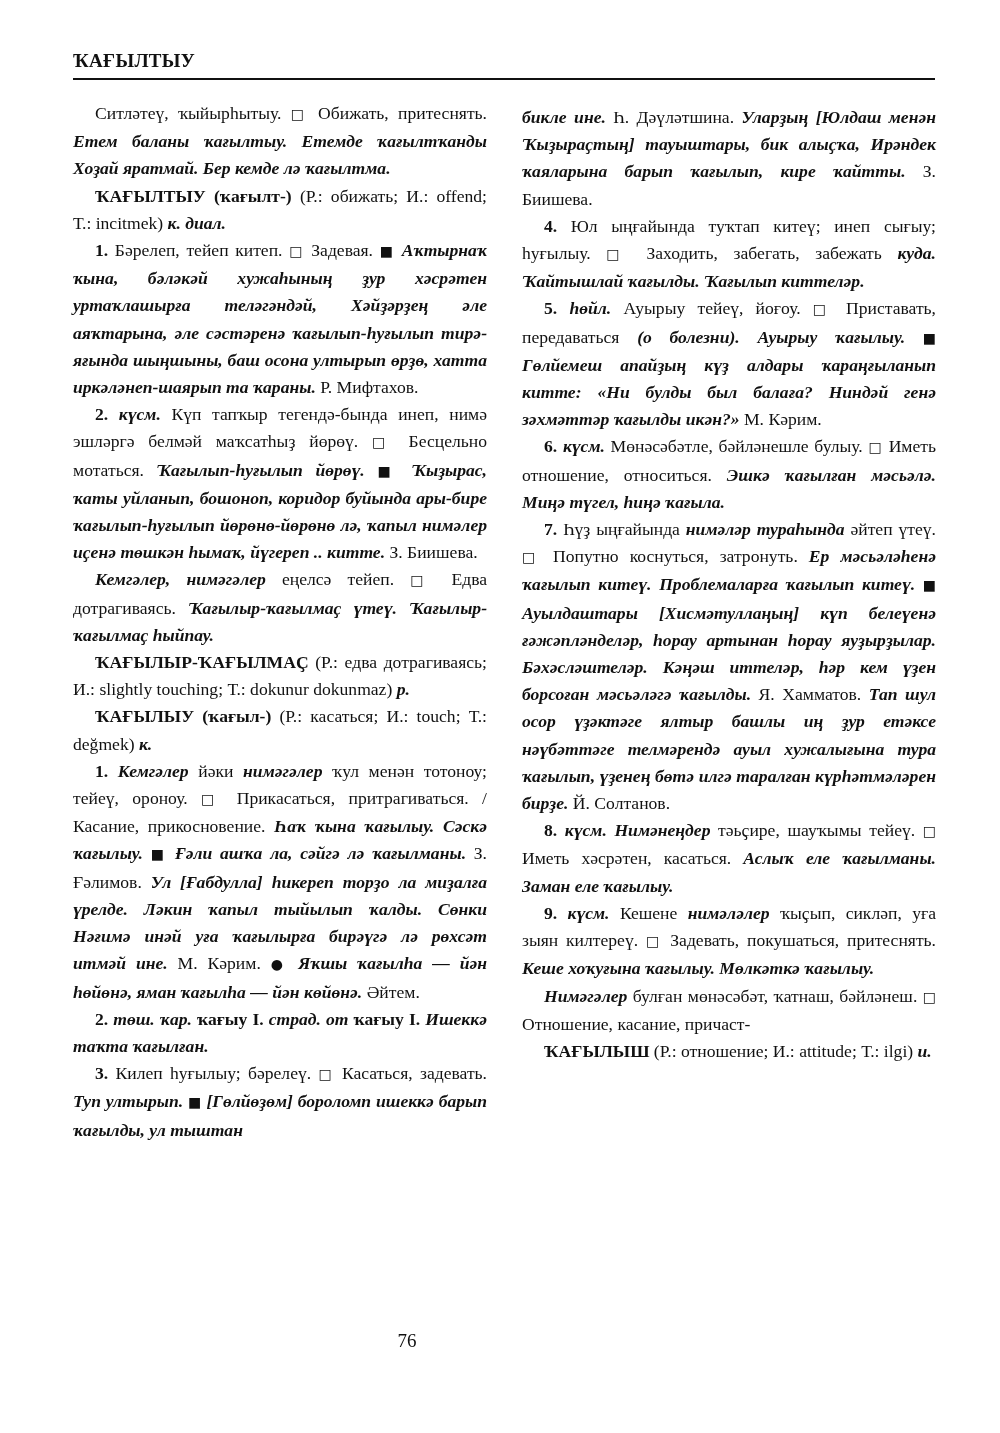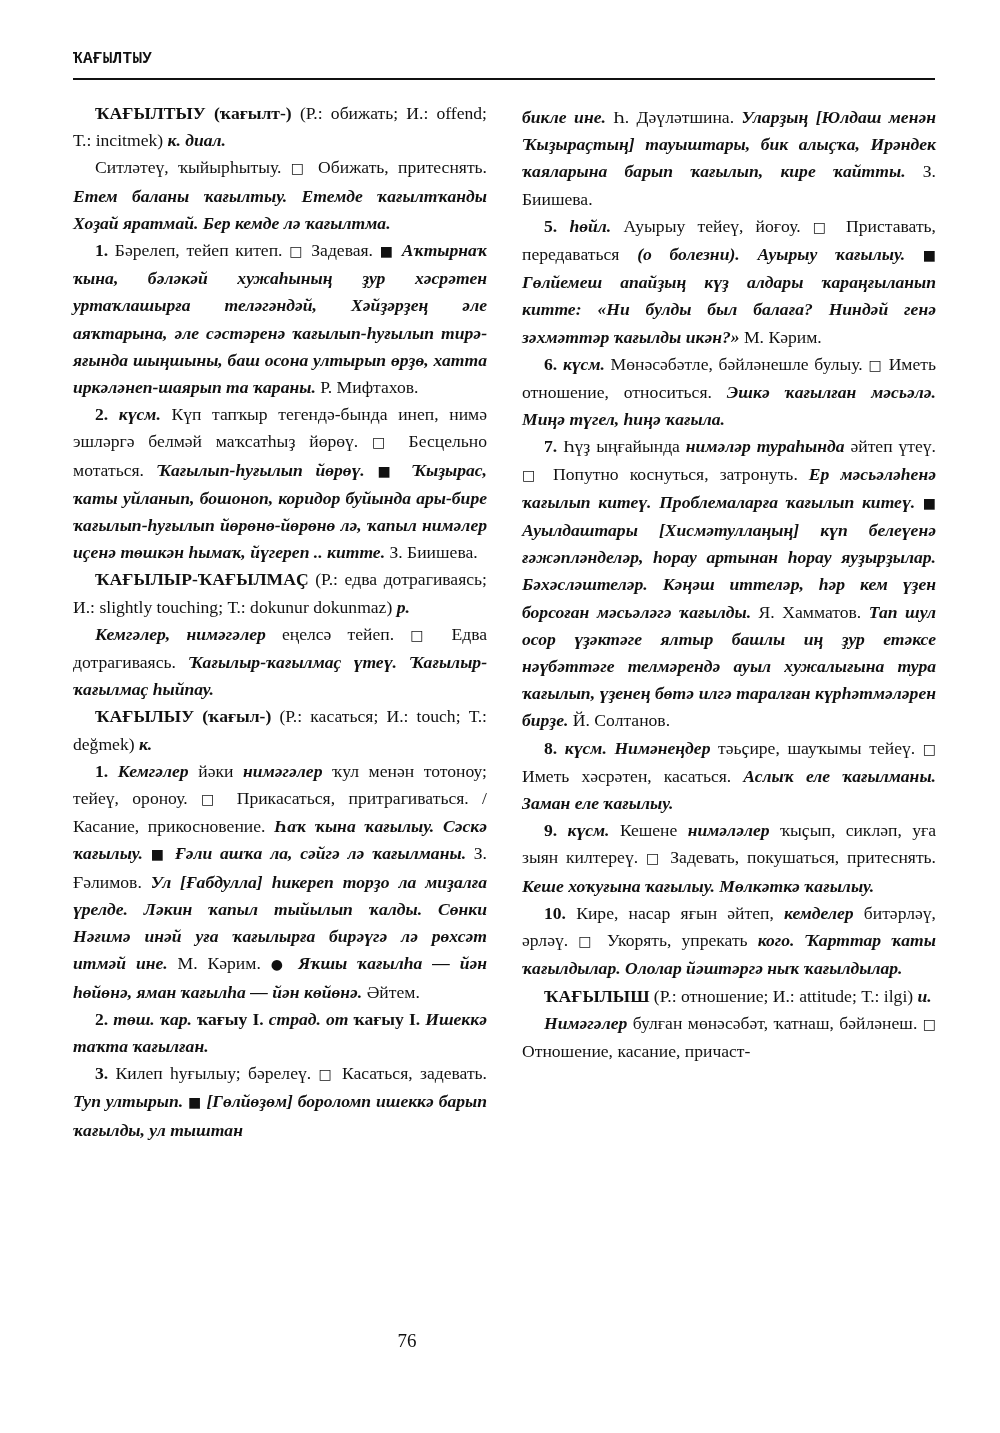--- a/index.html
+++ b/index.html
@@ -1,19 +1,19 @@
 <!DOCTYPE html>
 <html><head>
 <meta charset="utf-8">
 <style>
   html, body { margin:0; padding:0; background:#ffffff; }
   body { width:1000px; height:1433px; position:relative; overflow:hidden;
          font-family:"DejaVu Serif", "Liberation Serif", serif; color:#111; }
   .running-head { position:absolute; left:73px; top:50px; font-weight:bold;
-         font-size:16px; letter-spacing:0.3px; font-family:Liberation Mono, monospace; }
+         font-size:19px; letter-spacing:0.3px; font-family:Liberation Serif, serif; }
   .head-rule { position:absolute; left:73px; top:78px; width:862px; height:2px; background:#111; }
   .col { position:absolute; top:100px; width:414px; font-family:"Liberation Serif", serif;
          font-size:17.6px; line-height:27.2px; text-align:justify; hyphens:manual; }
   .col-left { left:73px; }
   .col-right { left:522px; top:104px; }
   .para { margin:0; text-indent:22px; }
   .para.cont { text-indent:0; }
   .b { font-weight:bold; }
   .i { font-style:italic;font-weight:bold; }
   .bi { font-weight:bold; font-style:italic; }
@@ -21,36 +21,36 @@
   .page-number { position:absolute; left:0; width:804px; top:1330px; text-align:center;
          font-family:"Liberation Serif", serif; font-size:19px; padding-left:10px; box-sizing:border-box; }
 </style>
 </head>
 <body>
 
 <div class="running-head">ҠАҒЫЛТЫУ</div>
 <div class="head-rule"></div>
 
 <div class="col col-left">
+    <p class="para"><span>Ситләтеү, ҡыйырһытыу. </span><span class="sym">□</span><span> Обижать, притеснять. </span><span class="i">Етем баланы ҡағылтыу. Етемде ҡағылтҡанды Хоҙай яратмай. Бер кемде лә ҡағылтма.</span></p>
     <p class="para"><span class="b">ҠАҒЫЛТЫУ (ҡағылт-) </span><span>(Р.: обижать; И.: offend; Т.: incitmek) </span><span class="i">к. диал.</span></p>
-    <p class="para"><span>Ситләтеү, ҡыйырһытыу. </span><span class="sym">□</span><span> Обижать, притеснять. </span><span class="i">Етем баланы ҡағылтыу. Етемде ҡағылтҡанды Хоҙай яратмай. Бер кемде лә ҡағылтма.</span></p>
     <p class="para"><span class="b">1. </span><span>Бәрелеп, тейеп китеп. </span><span class="sym">□</span><span> Задевая. </span><span class="sym">■</span><span class="i"> Аҡтырнаҡ ҡына, бәләкәй хужаһының ҙур хәсрәтен уртаҡлашырға теләгәндәй, Хәйҙәрҙең әле аяҡтарына, әле сәстәренә ҡағылып-һуғылып тирә-яғында шыңшыны, баш осона ултырып өрҙө, хатта иркәләнеп-шаярып та ҡараны. </span><span>Р. Мифтахов.</span></p>
     <p class="para"><span class="b">2. </span><span class="i">күсм. </span><span>Күп тапҡыр тегендә-бында инеп, нимә эшләргә белмәй маҡсатһыҙ йөрөү. </span><span class="sym">□</span><span> Бесцельно мотаться. </span><span class="i">Ҡағылып-һуғылып йөрөү. </span><span class="sym">■</span><span class="i"> Ҡыҙырас, ҡаты уйланып, бошоноп, коридор буйында ары-бире ҡағылып-һуғылып йөрөнө-йөрөнө лә, ҡапыл нимәлер иҫенә төшкән һымаҡ, йүгереп .. китте. </span><span>З. Биишева.</span></p>
+    <p class="para"><span class="i">Кемгәлер, нимәгәлер </span><span>еңелсә тейеп. </span><span class="sym">□</span><span> Едва дотрагиваясь. </span><span class="i">Ҡағылыр-ҡағылмаҫ үтеү. Ҡағылыр-ҡағылмаҫ һыйпау.</span></p>
     <p class="para"><span class="b">ҠАҒЫЛЫР-ҠАҒЫЛМАҪ </span><span>(Р.: едва дотрагиваясь; И.: slightly touching; Т.: dokunur dokunmaz) </span><span class="i">р.</span></p>
-    <p class="para"><span class="i">Кемгәлер, нимәгәлер </span><span>еңелсә тейеп. </span><span class="sym">□</span><span> Едва дотрагиваясь. </span><span class="i">Ҡағылыр-ҡағылмаҫ үтеү. Ҡағылыр-ҡағылмаҫ һыйпау.</span></p>
     <p class="para"><span class="b">ҠАҒЫЛЫУ (ҡағыл-) </span><span>(Р.: касаться; И.: touch; Т.: değmek) </span><span class="i">к.</span></p>
     <p class="para"><span class="b">1. </span><span class="i">Кемгәлер </span><span>йәки </span><span class="i">нимәгәлер </span><span>ҡул менән тотоноу; тейеү, ороноу. </span><span class="sym">□</span><span> Прикасаться, притрагиваться. / Касание, прикосновение. </span><span class="i">Һаҡ ҡына ҡағылыу. Сәскә ҡағылыу. </span><span class="sym">■</span><span class="i"> Ғәли ашҡа ла, сәйгә лә ҡағылманы. </span><span>З. Ғәлимов. </span><span class="i">Ул [Ғабдулла] һикереп торҙо ла миҙалға үрелде. Ләкин ҡапыл тыйылып ҡалды. Сөнки Нәғимә инәй уға ҡағылырға бирәүгә лә рөхсәт итмәй ине. </span><span>М. Кәрим. </span><span class="sym">●</span><span class="i"> Яҡшы ҡағылһа — йән һөйөнә, яман ҡағылһа — йән көйөнә. </span><span>Әйтем.</span></p>
     <p class="para"><span class="b">2. </span><span class="i">төш. ҡар. </span><span class="b">ҡағыу I. </span><span class="i">страд. от </span><span class="b">ҡағыу I. </span><span class="i">Ишеккә таҡта ҡағылған.</span></p>
     <p class="para"><span class="b">3. </span><span>Килеп һуғылыу; бәрелеү. </span><span class="sym">□</span><span> Касаться, задевать. </span><span class="i">Туп ултырып. </span><span class="sym">■</span><span class="i"> [Гөлйөҙөм] бороломп ишеккә барып ҡағылды, ул тыштан</span></p>
   </div>
 <div class="col col-right">
     <p class="para cont"><span class="i">бикле ине. </span><span>Һ. Дәүләтшина. </span><span class="i">Уларҙың [Юлдаш менән Ҡыҙыраҫтың] тауыштары, бик алыҫҡа, Ирәндек ҡаяларына барып ҡағылып, кире ҡайтты. </span><span>З. Биишева.</span></p>
+    <p class="para"><span class="b">4. </span><span>Юл ыңғайында туҡтап китеү; инеп сығыу; һуғылыу. </span><span class="sym">□</span><span> Заходить, забегать, забежать </span><span class="i">куда. Ҡайтышлай ҡағылды. Ҡағылып киттеләр.</span></p>
     <p class="para"><span class="b">5. </span><span class="i">һөйл. </span><span>Ауырыу тейеү, йоғоу. </span><span class="sym">□</span><span> Приставать, передаваться </span><span class="i">(о болезни). Ауырыу ҡағылыу. </span><span class="sym">■</span><span class="i"> Гөлйемеш апайҙың күҙ алдары ҡараңғыланып китте: «Ни булды был балаға? Ниндәй генә зәхмәттәр ҡағылды икән?» </span><span>М. Кәрим.</span></p>
     <p class="para"><span class="b">6. </span><span class="i">күсм. </span><span>Мөнәсәбәтле, бәйләнешле булыу. </span><span class="sym">□</span><span> Иметь отношение, относиться. </span><span class="i">Эшкә ҡағылған мәсьәлә. Миңә түгел, һиңә ҡағыла.</span></p>
     <p class="para"><span class="b">7. </span><span>Һүҙ ыңғайында </span><span class="i">нимәләр тураһында </span><span>әйтеп үтеү. </span><span class="sym">□</span><span> Попутно коснуться, затронуть. </span><span class="i">Ер мәсьәләһенә ҡағылып китеү. Проблемаларға ҡағылып китеү. </span><span class="sym">■</span><span class="i"> Ауылдаштары [Хисмәтуллаңың] күп белеүенә ғәжәпләнделәр, һорау артынан һорау яуҙырҙылар. Бәхәсләштеләр. Кәңәш иттеләр, һәр кем үҙен борсоған мәсьәләгә ҡағылды. </span><span>Я. Хамматов. </span><span class="i">Тап шул осор үҙәктәге ялтыр башлы иң ҙур етәксе нәүбәттәге телмәрендә ауыл хужалығына тура ҡағылып, үҙенең бөтә илгә таралған күрһәтмәләрен бирҙе. </span><span>Й. Солтанов.</span></p>
     <p class="para"><span class="b">8. </span><span class="i">күсм. Нимәнеңдер </span><span>тәьҫире, шауҡымы тейеү. </span><span class="sym">□</span><span> Иметь хәсрәтен, касаться. </span><span class="i">Аслыҡ еле ҡағылманы. Заман еле ҡағылыу.</span></p>
     <p class="para"><span class="b">9. </span><span class="i">күсм. </span><span>Кешене </span><span class="i">нимәләлер </span><span>ҡыҫып, сикләп, уға зыян килтереү. </span><span class="sym">□</span><span> Задевать, покушаться, притеснять. </span><span class="i">Кеше хоҡуғына ҡағылыу. Мөлкәткә ҡағылыу.</span></p>
-    <p class="para"><span class="b">10. </span><span>Кире, насар яғын әйтеп, </span><span class="i">кемделер </span><span>битәрләү, әрләү. </span><span class="sym">□</span><span> Укорять, упрекать </span><span class="i">кого. Ҡарттар ҡаты ҡағылдылар. Ололар йәштәргә ныҡ ҡағылдылар.</span></p>
+    <p class="para"><span class="i">Нимәгәлер </span><span>булған мөнәсәбәт, ҡатнаш, бәйләнеш. </span><span class="sym">□</span><span> Отношение, касание, причаст-</span></p>
     <p class="para"><span class="b">ҠАҒЫЛЫШ </span><span>(Р.: отношение; И.: attitude; Т.: ilgi) </span><span class="bi">и.</span></p>
-    <p class="para"><span class="i">Нимәгәлер </span><span>булған мөнәсәбәт, ҡатнаш, бәйләнеш. </span><span class="sym">□</span><span> Отношение, касание, причаст-</span></p>
   </div>
 
 <div class="page-number">76</div>
 
 </body></html>

